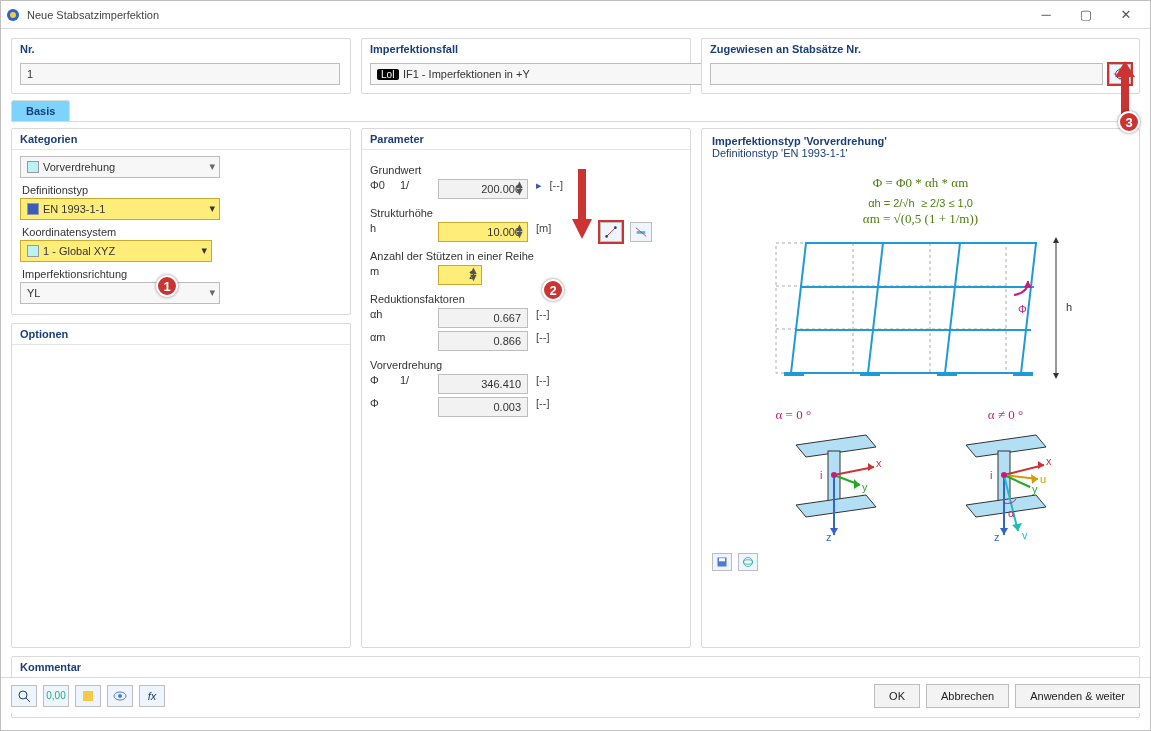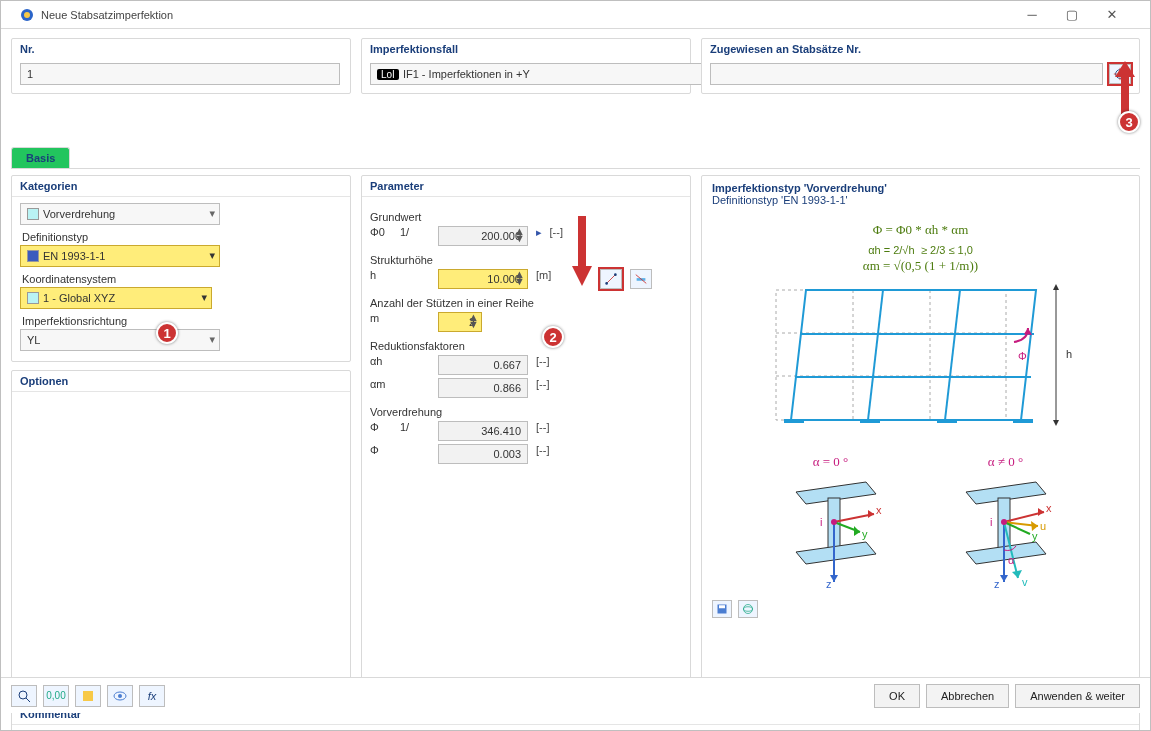--- a/index.html
+++ b/index.html
@@ -1,19 +1,19 @@
 <!DOCTYPE html>
 <html><head>
 <meta charset="utf-8">
 <style>
   * { box-sizing: border-box; font-family: "Segoe UI", Tahoma, sans-serif; font-size: 11px; }
   body { margin: 0; background: #fff; color: #333; }
   .window { width: 1151px; height: 731px; border: 1px solid #bfbfbf; position: relative; background: #fff; overflow: hidden; }
   
-  .titlebar { height: 28px; display: flex; align-items: center; padding: 0 18px; border-bottom: 1px solid #d9d9d9; }
+  .titlebar { height: 28px; display: flex; align-items: center; padding: 0 4px; border-bottom: 1px solid #d9d9d9; }
   .titlebar .app-icon { width: 16px; height: 16px; margin-right: 6px; }
   .titlebar .title { color: #444; }
   .titlebar .ctl { margin-left: auto; display: flex; }
   .titlebar .ctl button { width: 40px; height: 24px; border: none; background: transparent; color: #555; font-size: 13px; line-height: 1; }
 
   .content { position: absolute; top: 29px; left: 0; right: 0; bottom: 38px; padding: 8px 10px 4px 10px; }
   .row { display: flex; gap: 10px; }
   .col1 { width: 340px; min-width: 340px; }
   .col2 { width: 330px; min-width: 330px; }
   .col3 { flex: 1; }
@@ -30,21 +30,21 @@
   .combo .caret { position: absolute; right: 4px; top: 3px; color: #666; }
   .combo.cyan-swatch::before { content:""; width:10px; height:10px; background:#b9f3f4; margin-right:4px; border:1px solid #999; }
   .combo.blue-swatch::before { content:""; width:10px; height:10px; background:#3b5bbd; margin-right:4px; border:1px solid #999; }
   .combo.yellow { background: #ffed7a; border-color: #caa92e; }
   .combo.yellow .caret { color: #333; }
 
   .lol-badge { background:#000; color:#fff; padding:0 4px; margin-right:4px; border-radius:2px; font-size:10px; }
 
   .tabbar { display:flex; margin-top:6px; border-bottom:1px solid #d9d9d9; }
   .tab { padding: 4px 14px; border:1px solid #d9d9d9; border-bottom:none; background:#f5f5f5; color:#1a3e7a; border-radius:3px 3px 0 0; margin-right:2px; }
-  .tab.active { background:#22c55e; font-weight:bold;margin-top:47px; }
+  .tab.active { background:#7dd3fc; font-weight:bold; }
 
   .main-cols { display:flex; gap:10px; margin-top:6px; height: 520px; }
   .stack { display:flex; flex-direction:column; gap:8px; }
   .stretch { flex:1; }
 
   .param-row { display:flex; align-items:flex-start; gap:8px; margin:3px 0; }
   .param-row .lab { width: 22px; color:#333; }
   .param-row .sublab { width: 30px; color:#333; }
   .numbox { width: 90px; height:20px; border:1px solid #bdbdbd; background:#f2f2f2; text-align:right; padding: 0 6px; position:relative; display:flex; align-items:center; justify-content:flex-end; }
   .numbox.yellow { background:#ffed7a; border-color:#caa92e; }
@@ -314,21 +314,21 @@
               <path d="M258 62 Q272 60 272 48" stroke="#c61b7e" stroke-width="2" fill="none"></path>
               <polygon points="272,48 276,55 268,54" fill="#c61b7e"></polygon>
               <text x="262" y="80" fill="#c61b7e" font-size="12">Φ</text>
               <line x1="300" y1="10" x2="300" y2="140" stroke="#333"></line>
               <polygon points="297,10 303,10 300,4" fill="#333"></polygon>
                 <polygon points="297,140 303,140 300,146" fill="#333"></polygon>
               <text x="310" y="78" fill="#333" font-size="12">h</text>
             </svg>
 
             <div style="display:flex; justify-content:center; gap:60px; margin-top:14px">
-              <div style="text-align:center">
+              <div style="">
                 <div class="formula" style="color:#c61b7e">α = 0 °</div>
                 <svg width="110" height="120">
                   <polygon points="20,22 90,12 100,24 30,34" fill="#b3dff4" stroke="#333"></polygon>
                   <rect x="52" y="28" width="12" height="56" fill="#b3dff4" stroke="#333"></rect>
                   <polygon points="20,82 90,72 100,84 30,94" fill="#b3dff4" stroke="#333"></polygon>
                   <line x1="58" y1="52" x2="98" y2="44" stroke="#c33" stroke-width="2"></line>
                     <polygon points="98,44 92,40 92,48" fill="#c33"></polygon>
                   <text x="100" y="44" fill="#c33" font-size="11">x</text>
                   <line x1="58" y1="52" x2="84" y2="62" stroke="#2a2" stroke-width="2"></line>
                     <polygon points="84,62 78,56 78,66" fill="#2a2"></polygon>

